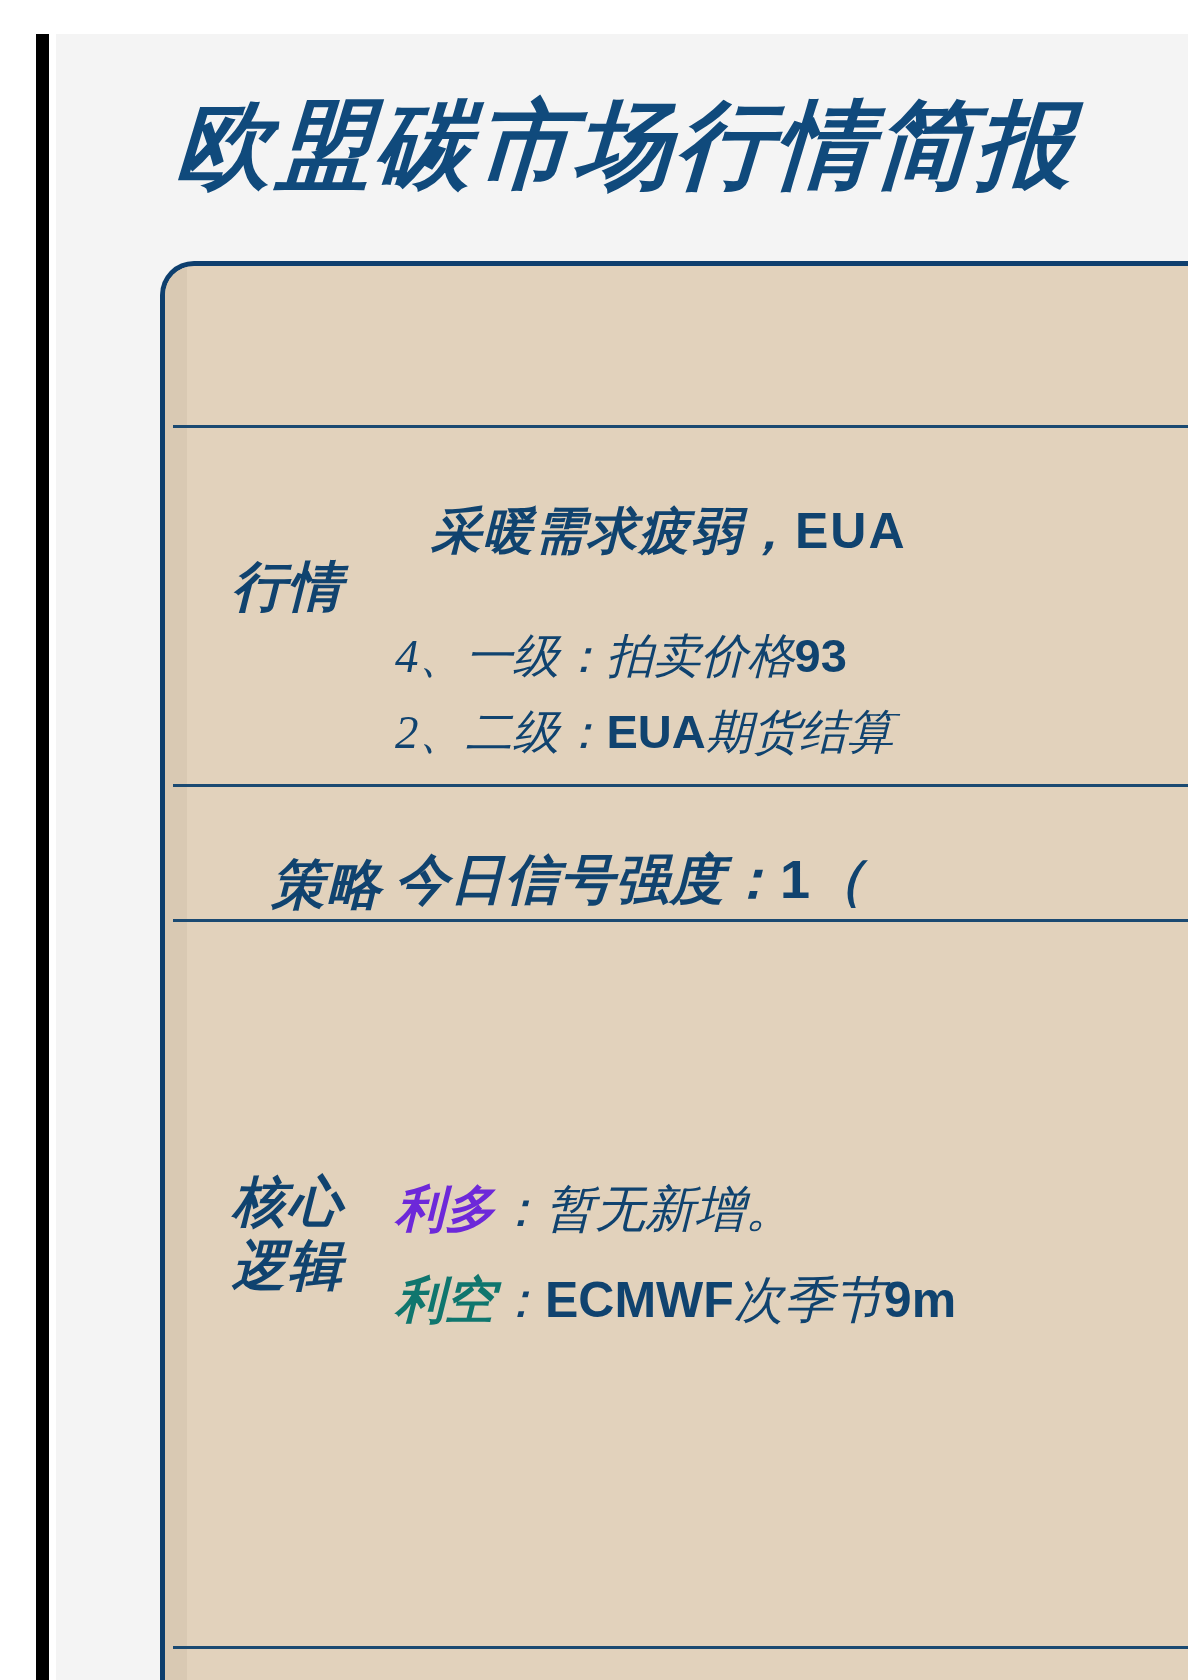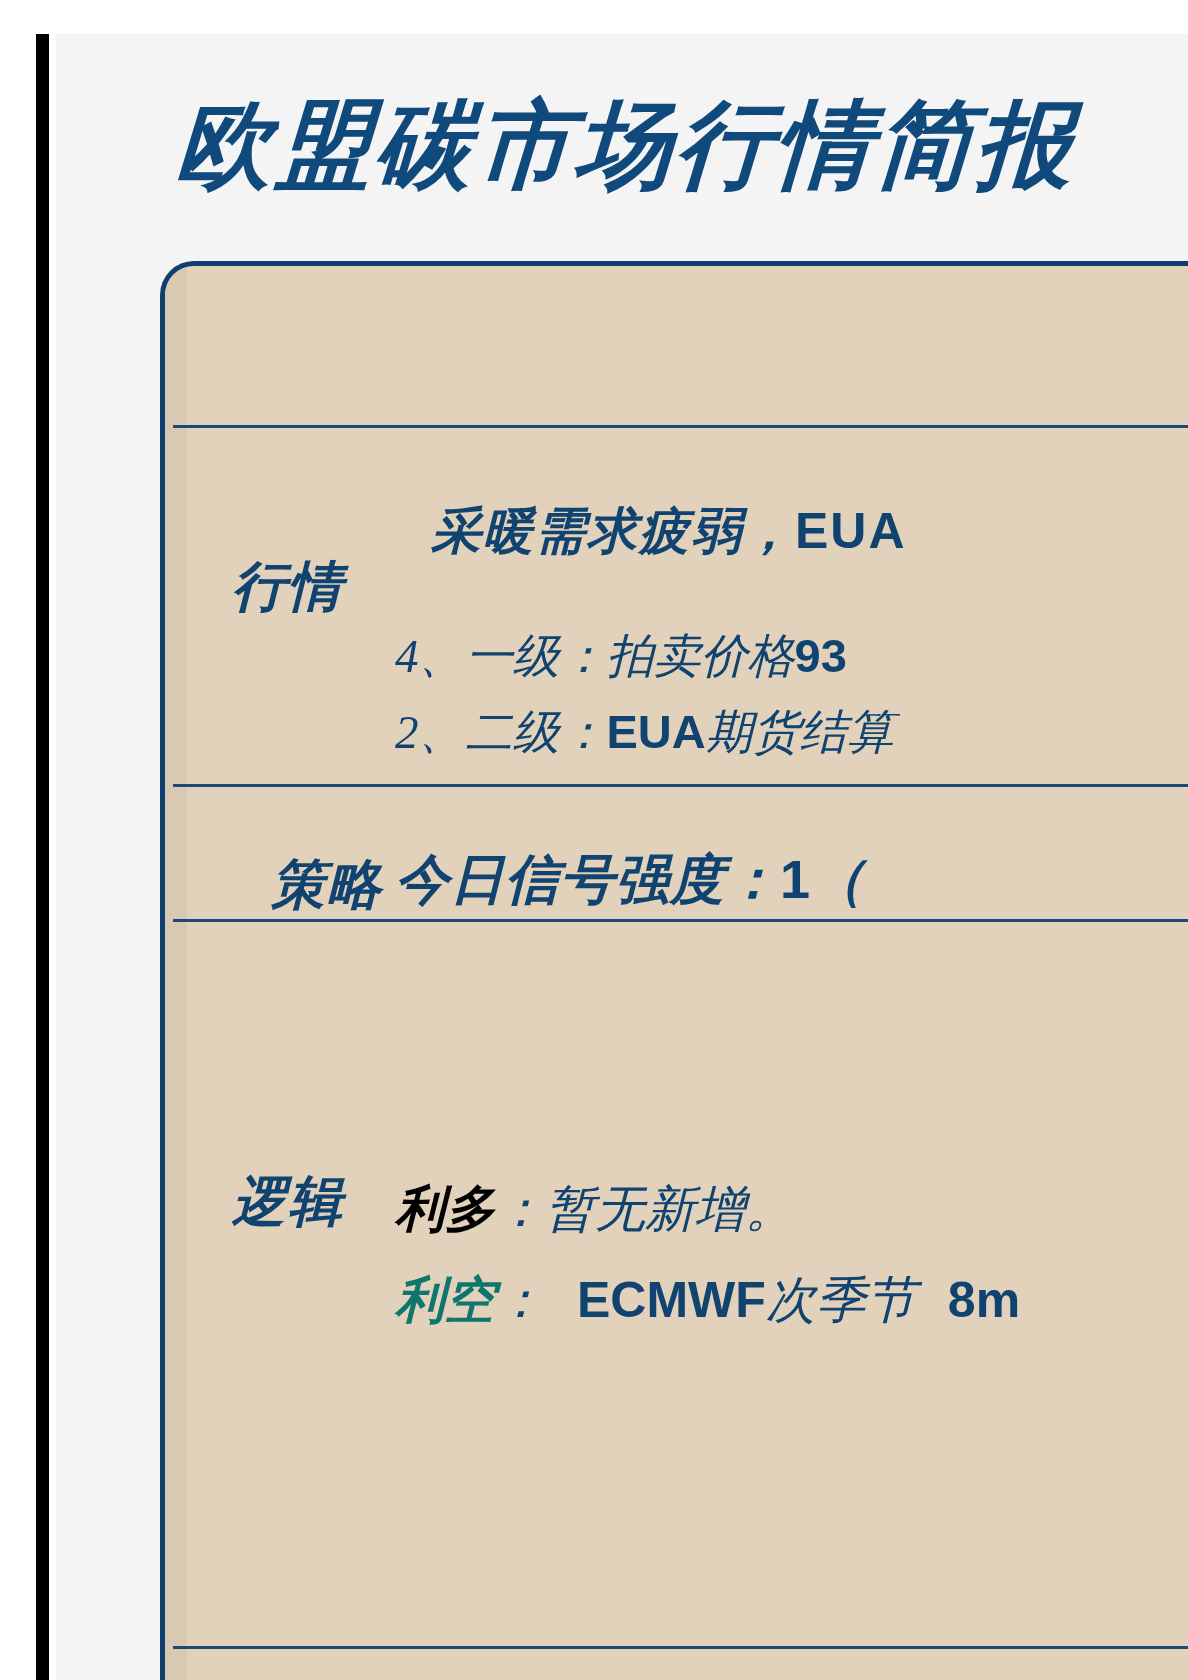--- a/index.html
+++ b/index.html
@@ -177,27 +177,26 @@
   }
 
   .core-lines {
     top: 898px;
     font-size: 50px;
     line-height: 1.82;
     font-style: italic;
   }
   .core-lines .cl { display: block; }
   .tag { font-weight: 700; }
-  .tag-bull  { color: #000000; }
+  .tag-bull  { color: #6d28d9; }
   .tag-bear  { color: #0f766e; }
   .core-lines .ascii {
     font-family: "Liberation Sans", sans-serif;
     font-style: normal;
     font-weight: 700;
-    margin-left: 32px;
   }
 </style>
 </head>
 <body>
 
 <div id="viewport">
 
   <div class="left-white"></div>
   <div class="left-black-bar"></div>
   <div class="left-gutter"></div>
@@ -226,23 +225,24 @@
         <span class="li"><span>2、二级：</span><span class="ascii">EUA</span><span>期货结算</span></span>
       </div>
 
       <div class="row-label lbl-strategy">
         <span class="ln">策略</span>
       </div>
 
       <div class="content strategy-text"><span>今日信号强度：</span><span class="ascii">1</span><span>（</span></div>
 
       <div class="row-label lbl-core">
+        <span class="ln">核心</span>
         <span class="ln">逻辑</span>
       </div>
 
       <div class="content core-lines">
         <span class="cl"><span class="tag tag-bull">利多</span><span>：</span><span>暂无新增。</span></span>
-        <span class="cl"><span class="tag tag-bear">利空</span><span>：</span><span class="ascii">ECMWF</span><span>次季节</span><span class="ascii">8m</span></span>
+        <span class="cl"><span class="tag tag-bear">利空</span><span>：</span><span class="ascii">ECMWF</span><span>次季节</span><span class="ascii">9m</span></span>
       </div>
 
     </div>
   </div>
 </div>
 
 </body></html>

